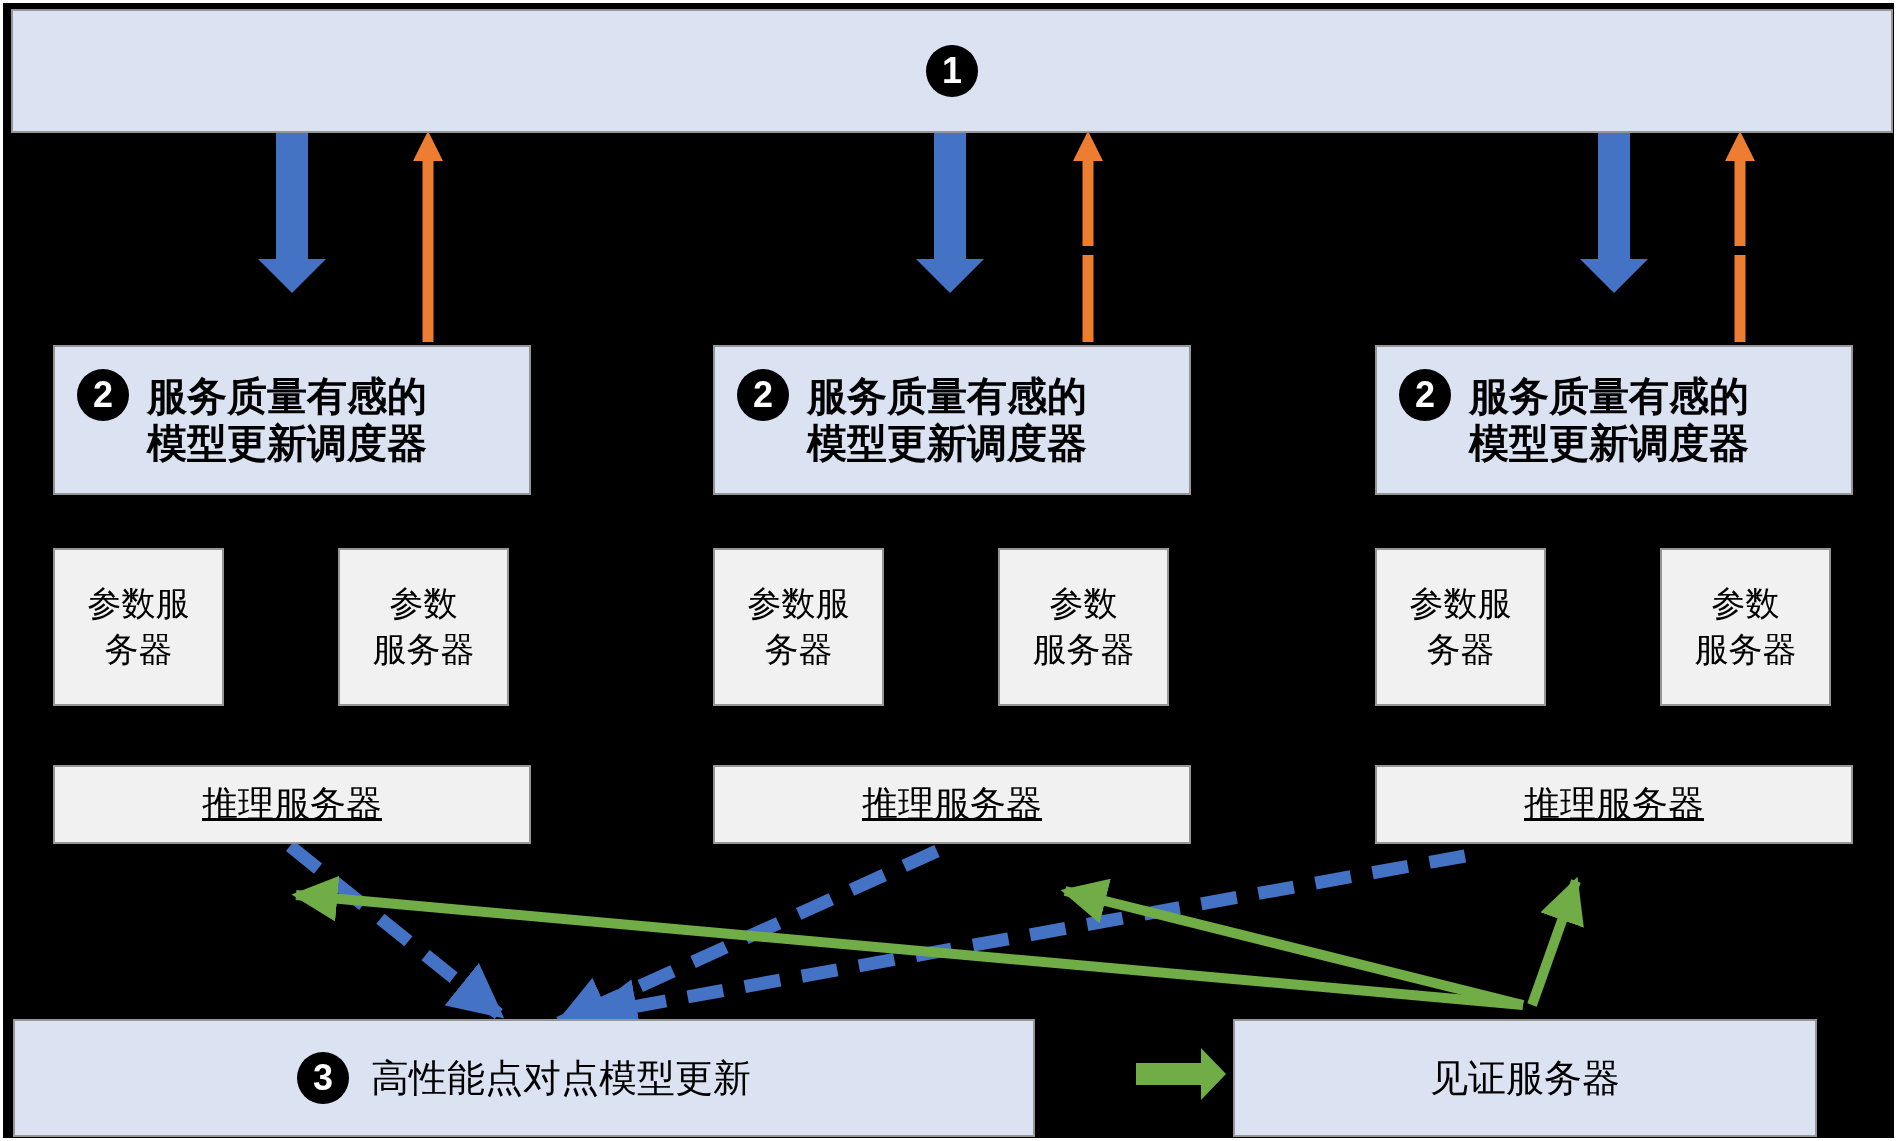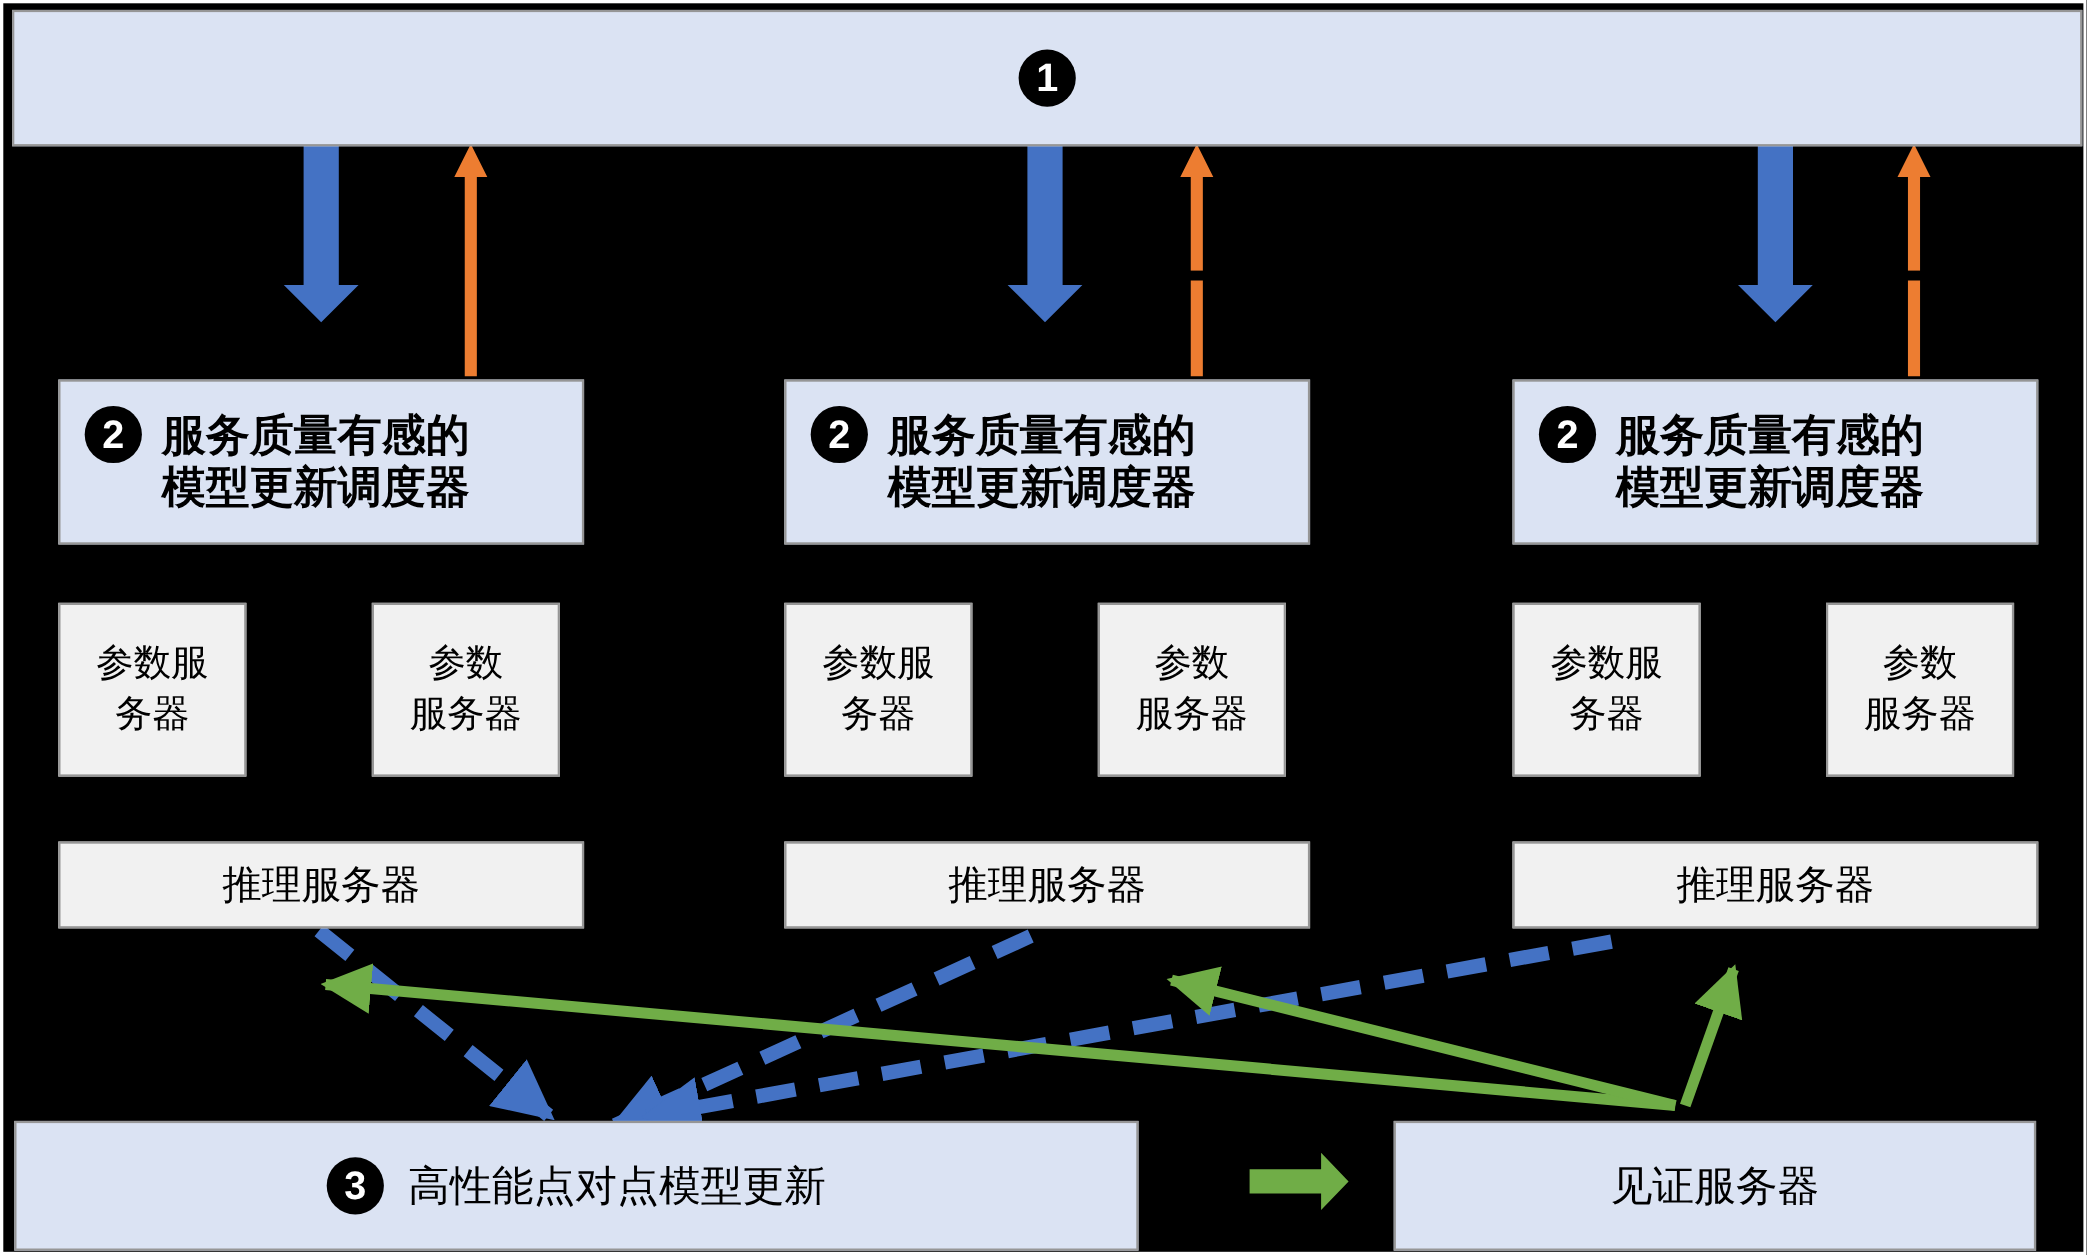--- a/index.html
+++ b/index.html
@@ -43,25 +43,25 @@
   .cluster.c1{left:50px;} .cluster.c2{left:710px;} .cluster.c3{left:1372px;}
 
   .scheduler{left:0;top:342px;width:478px;height:150px;justify-content:flex-start;}
   .scheduler .badge{position:absolute;left:22px;top:22px;}
   .scheduler .lines{
     margin-left:92px;text-align:center;
     font-size:40px;line-height:47px;
   }
   .param{top:545px;width:171px;height:158px;font-size:34px;line-height:46px;}
   .param.a{left:0;} .param.b{left:285px;}
-  .inference{left:0;top:762px;width:478px;height:79px;font-size:36px;}
+  .inference{left:0;top:762px;width:478px;height:79px;font-size:36px;text-decoration:underline;}
 
   
   #state-manager{left:10px;top:1016px;width:1022px;height:118px;gap:22px;font-size:38px;}
-  #witness-server{left:1264px;top:1016px;width:584px;height:118px;font-size:38px;}
+  #witness-server{left:1230px;top:1016px;width:584px;height:118px;font-size:38px;}
 
   #arrow-layer{position:absolute;left:0;top:0;width:1891px;height:1135px;pointer-events:none;}
 </style>
 </head>
 <body>
 
 <div id="canvas">
 
   <svg id="arrow-layer" viewBox="0 0 1891 1135" xmlns="http://www.w3.org/2000/svg">
     <defs>

